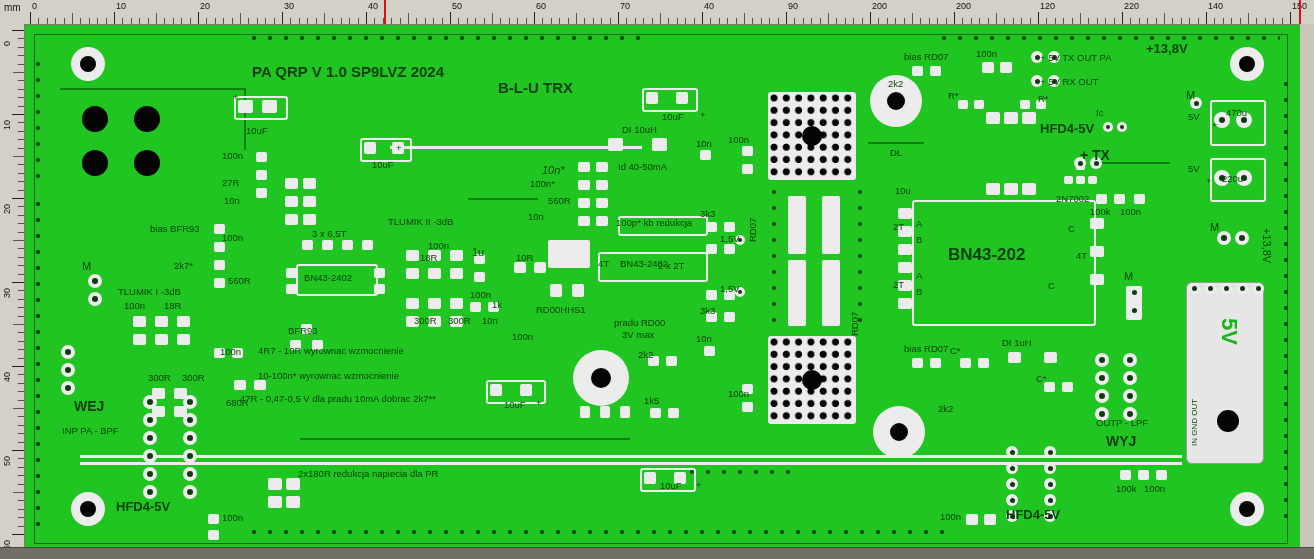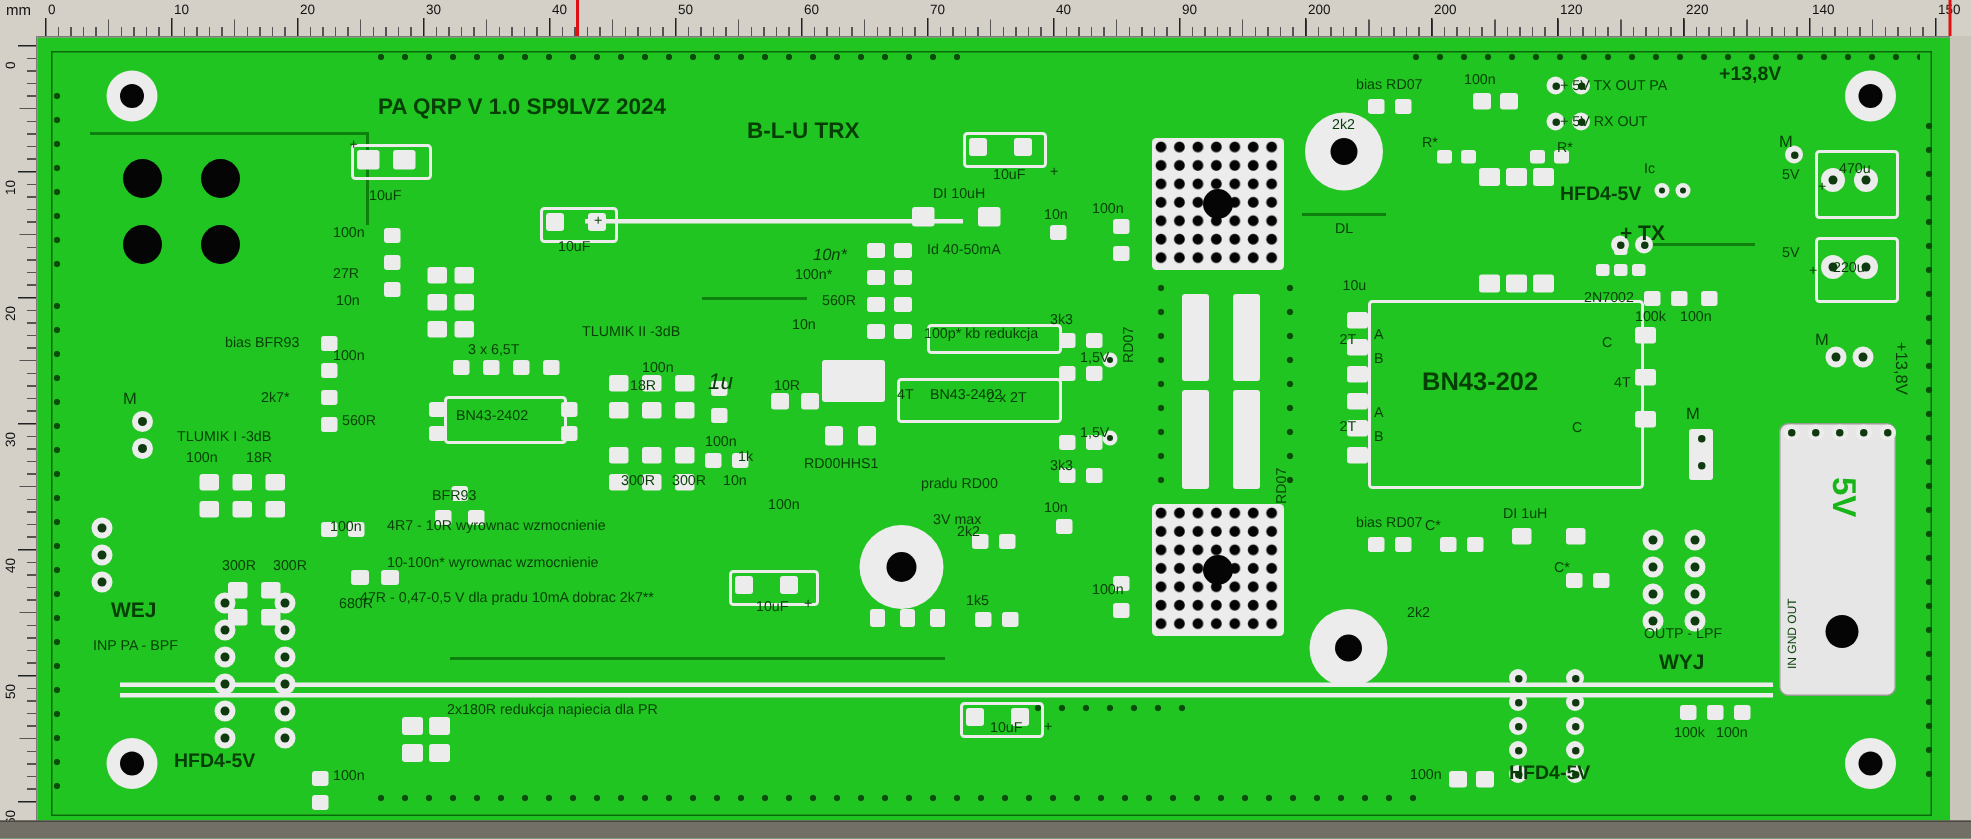--- a/index.html
+++ b/index.html
@@ -476,21 +476,21 @@
       <div class="lab" style="left: 388px; top: 217px; font-size: 9.5px; color: rgb(6, 63, 6);">TLUMIK II -3dB</div>
       <div class="lab" style="left: 304px; top: 273px; font-size: 9.5px; color: rgb(6, 63, 6);">BN43-2402</div>
       <div class="lab" style="left: 288px; top: 326px; font-size: 9.5px; color: rgb(6, 63, 6);">BFR93</div>
       <div class="lab" style="left: 220px; top: 347px; font-size: 9.5px; color: rgb(6, 63, 6);">100n</div>
       <div class="lab" style="left: 258px; top: 346px; font-size: 9.5px; color: rgb(6, 63, 6);">4R7 - 10R wyrownac wzmocnienie</div>
       <div class="lab" style="left: 258px; top: 371px; font-size: 9.5px; color: rgb(6, 63, 6);">10-100n* wyrownac wzmocnienie</div>
       <div class="lab" style="left: 240px; top: 394px; font-size: 9.5px; color: rgb(6, 63, 6);">47R - 0,47-0,5 V dla pradu 10mA dobrac 2k7**</div>
       <div class="lab" style="left: 298px; top: 469px; font-size: 9.5px; color: rgb(6, 63, 6);">2x180R redukcja napiecia dla PR</div>
       <div class="lab" style="left: 428px; top: 241px; font-size: 9.5px; color: rgb(6, 63, 6);">100n</div>
       <div class="lab" style="left: 420px; top: 253px; font-size: 9.5px; color: rgb(6, 63, 6);">18R</div>
-      <div class="lab" style="left: 472px; top: 247px; font-size: 15px; color: rgb(6, 63, 6); font-style: italic;">1u</div>
+      <div class="lab" style="left: 472px; top: 247px; font-size: 11px; color: rgb(6, 63, 6);">1u</div>
       <div class="lab" style="left: 516px; top: 253px; font-size: 9.5px; color: rgb(6, 63, 6);">10R</div>
       <div class="lab" style="left: 470px; top: 290px; font-size: 9.5px; color: rgb(6, 63, 6);">100n</div>
       <div class="lab" style="left: 492px; top: 300px; font-size: 9.5px; color: rgb(6, 63, 6);">1k</div>
       <div class="lab" style="left: 414px; top: 316px; font-size: 9.5px; color: rgb(6, 63, 6);">300R</div>
       <div class="lab" style="left: 448px; top: 316px; font-size: 9.5px; color: rgb(6, 63, 6);">300R</div>
       <div class="lab" style="left: 482px; top: 316px; font-size: 9.5px; color: rgb(6, 63, 6);">10n</div>
       <div class="lab" style="left: 536px; top: 305px; font-size: 9.5px; color: rgb(6, 63, 6);">RD00HHS1</div>
       <div class="lab" style="left: 512px; top: 332px; font-size: 9.5px; color: rgb(6, 63, 6);">100n</div>
       <div class="lab" style="left: 542px; top: 165px; font-size: 11px; color: rgb(6, 63, 6); font-style: italic;">10n*</div>
       <div class="lab" style="left: 530px; top: 179px; font-size: 9.5px; color: rgb(6, 63, 6);">100n*</div>
@@ -506,21 +506,21 @@
       <div class="lab" style="left: 728px; top: 135px; font-size: 9.5px; color: rgb(6, 63, 6);">100n</div>
       <div class="lab" style="left: 616px; top: 218px; font-size: 9.5px; color: rgb(6, 63, 6);">100p* kb redukcja</div>
       <div class="lab" style="left: 700px; top: 209px; font-size: 9.5px; color: rgb(6, 63, 6);">3k3</div>
       <div class="lab" style="left: 720px; top: 234px; font-size: 9.5px; color: rgb(6, 63, 6);">1,5V</div>
       <div class="lab" style="left: 598px; top: 259px; font-size: 9.5px; color: rgb(6, 63, 6);">4T</div>
       <div class="lab" style="left: 620px; top: 259px; font-size: 9.5px; color: rgb(6, 63, 6);">BN43-2402</div>
       <div class="lab" style="left: 658px; top: 261px; font-size: 9.5px; color: rgb(6, 63, 6);">2 x 2T</div>
       <div class="lab" style="left: 720px; top: 284px; font-size: 9.5px; color: rgb(6, 63, 6);">1,5V</div>
       <div class="lab" style="left: 700px; top: 306px; font-size: 9.5px; color: rgb(6, 63, 6);">3k3</div>
       <div class="lab" style="left: 614px; top: 318px; font-size: 9.5px; color: rgb(6, 63, 6);">pradu RD00</div>
-      <div class="lab" style="left: 622px; top: 330px; font-size: 9.5px; color: rgb(6, 63, 6); margin-top: 12px;">3V max</div>
+      <div class="lab" style="left: 622px; top: 330px; font-size: 9.5px; color: rgb(6, 63, 6);">3V max</div>
       <div class="lab" style="left: 696px; top: 334px; font-size: 9.5px; color: rgb(6, 63, 6);">10n</div>
       <div class="lab" style="left: 638px; top: 350px; font-size: 9.5px; color: rgb(6, 63, 6);">2k2</div>
       <div class="lab" style="left: 644px; top: 396px; font-size: 9.5px; color: rgb(6, 63, 6);">1k5</div>
       <div class="lab" style="left: 728px; top: 389px; font-size: 9.5px; color: rgb(6, 63, 6);">100n</div>
       <div class="lab" style="left: 660px; top: 481px; font-size: 9.5px; color: rgb(6, 63, 6);">10uF</div>
       <div class="lab" style="left: 696px; top: 480px; font-size: 9.5px; color: rgb(6, 63, 6);">+</div>
       <div class="lab" style="left: 748px; top: 242px; font-size: 9.5px; color: rgb(6, 63, 6); transform: rotate(-90deg);">RD07</div>
       <div class="lab" style="left: 850px; top: 336px; font-size: 9.5px; color: rgb(6, 63, 6); transform: rotate(-90deg);">RD07</div>
       <div class="lab" style="left: 904px; top: 52px; font-size: 9.5px; color: rgb(6, 63, 6);">bias RD07</div>
       <div class="lab" style="left: 888px; top: 79px; font-size: 9.5px; color: rgb(6, 63, 6);">2k2</div>

